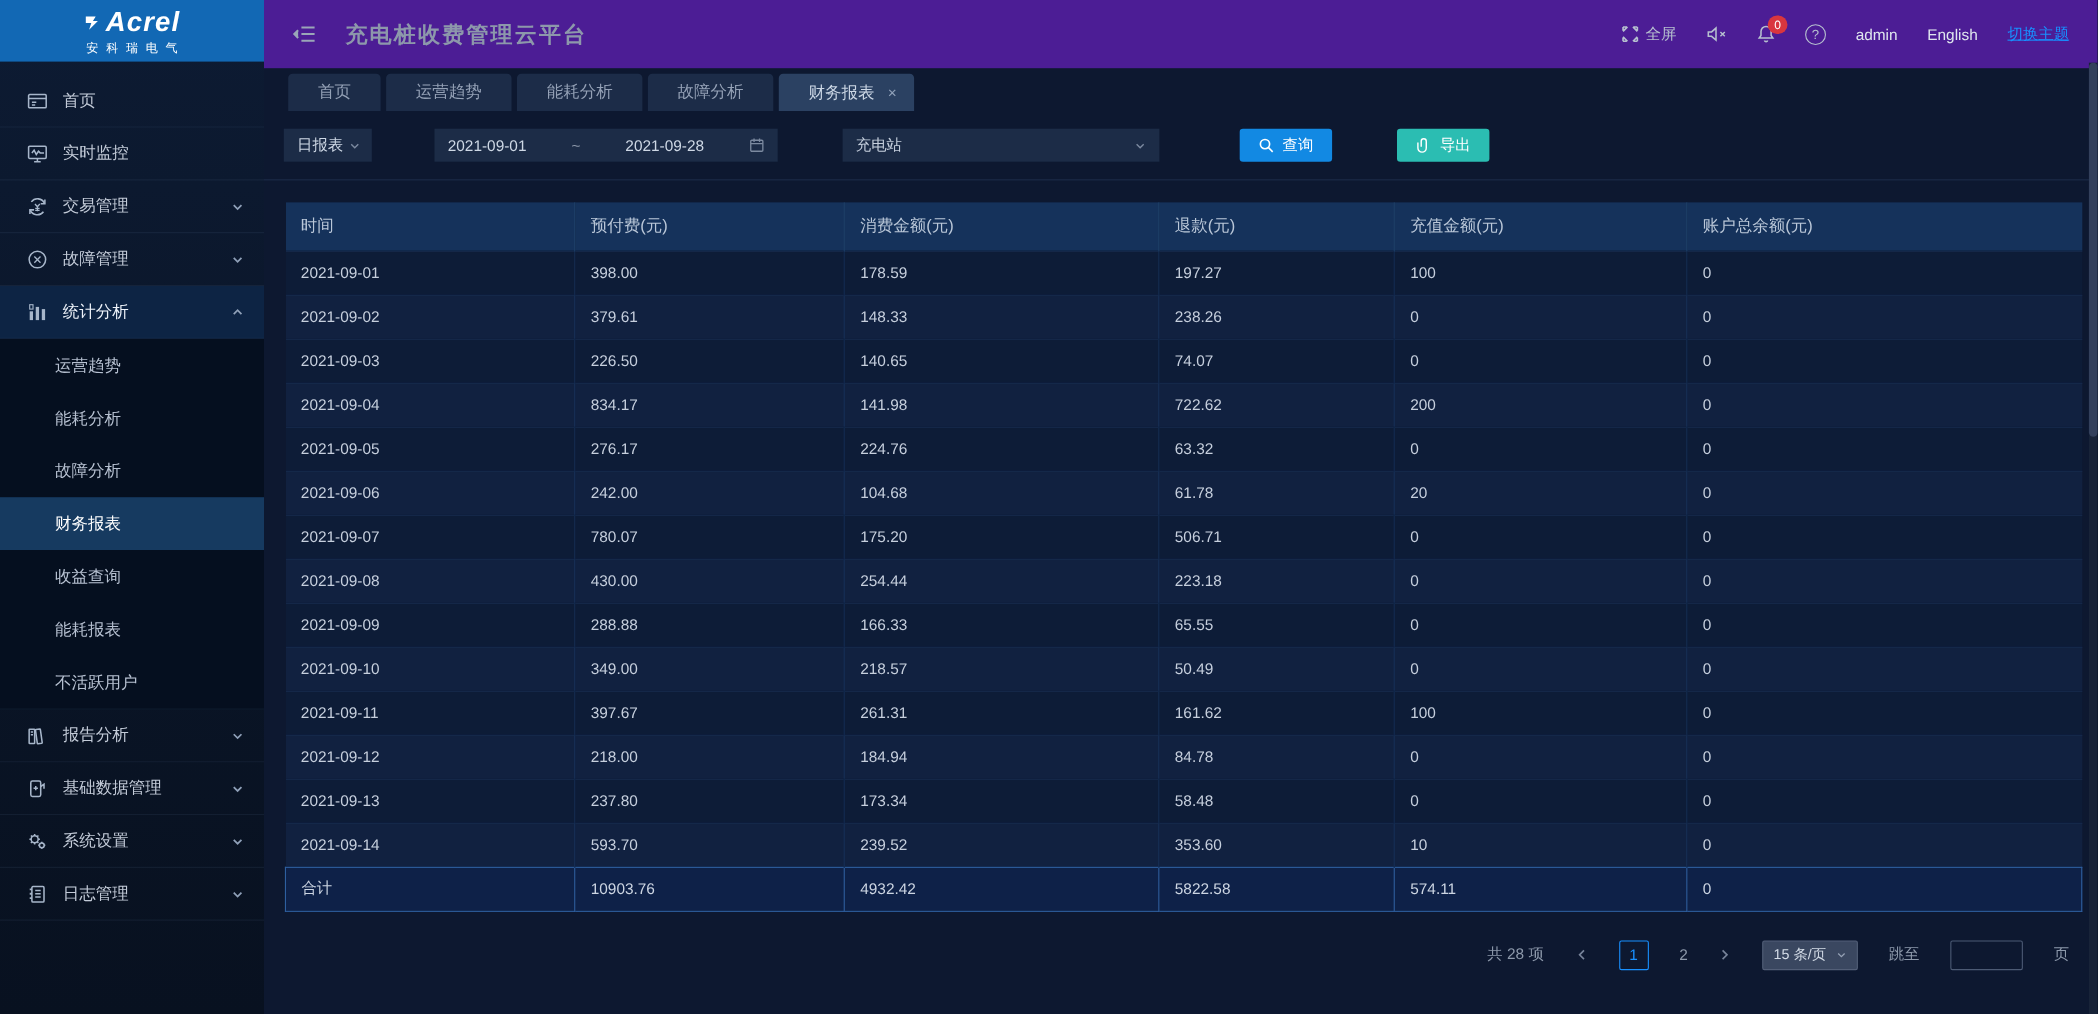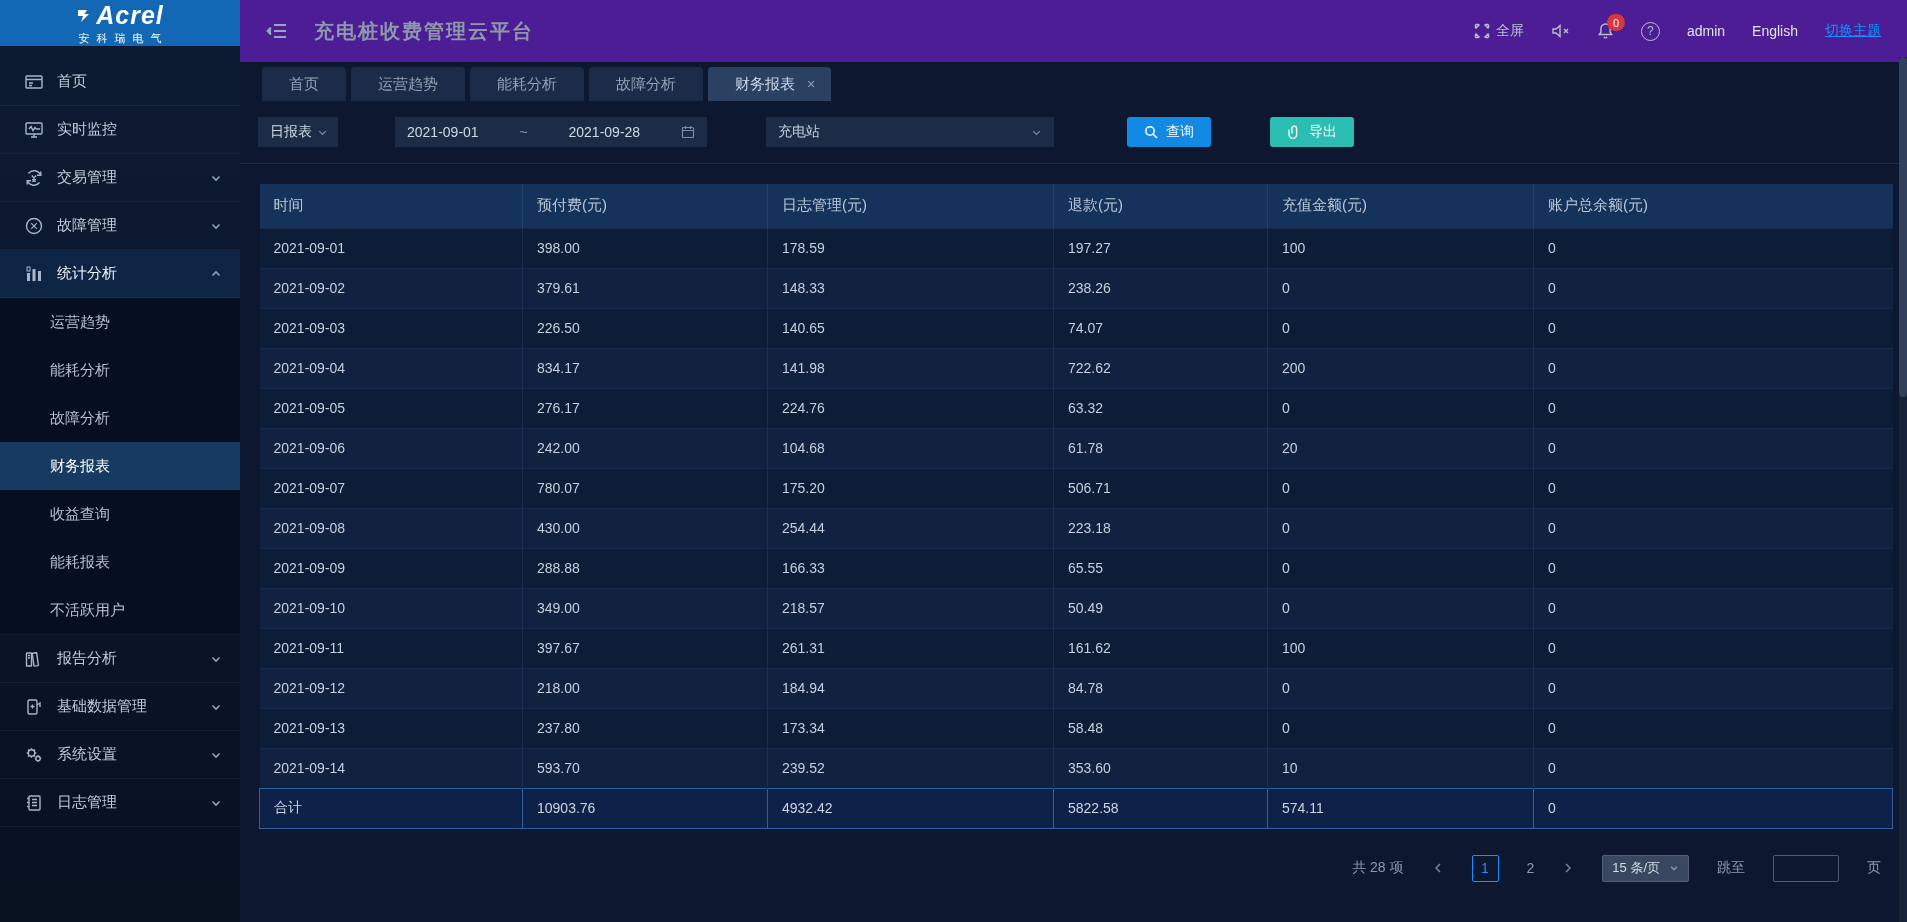--- a/index.html
+++ b/index.html
@@ -1,21 +1,21 @@
 <!DOCTYPE html>
 <html><head>
 <meta charset="utf-8">
 <style>
   * { margin:0; padding:0; box-sizing:border-box; }
   html,body { width:1907px; height:922px; background:#0a1322; font-family:"Liberation Sans","DejaVu Sans",sans-serif; overflow:hidden; }
   .page { display:flex; width:1907px; height:922px; }
 
   
   .sidebar { width:240px; flex:0 0 240px; height:922px; background:linear-gradient(180deg,#0d1b33 0%,#0a1527 55%,#081120 100%); display:flex; flex-direction:column; }
-  .logo { height:46px; background:#1268b4; color:#fff; display:flex; flex-direction:column; align-items:center; justify-content:center; }
+  .logo { height:56px; background:#1268b4; color:#fff; display:flex; flex-direction:column; align-items:center; justify-content:center; }
   .logo-row { display:flex; align-items:center; gap:4px; }
   .logo-mark { width:16px; height:16px; }
   .logo-main { font-size:25px; font-weight:bold; font-style:italic; letter-spacing:1px; }
   .logo-sub { font-size:11px; letter-spacing:7px; margin-top:1px; padding-left:7px; }
   .menu { flex:1; margin-top:12px; font-size:15px; color:#c3cbd8; }
   .menu-item { height:48px; display:flex; align-items:center; padding:0 18px 0 24px; border-bottom:1px solid rgba(125,150,200,0.09); cursor:pointer; }
   .menu-item .mi-icon { width:20px; height:20px; margin-right:13px; color:#a7b6ca; flex:0 0 20px; }
   .menu-item .chev { margin-left:auto; color:#8fa0b8; }
   .menu-item.open { background:#0d2444; color:#eef3fa; }
   .submenu { background:#050f1f; border-bottom:1px solid rgba(125,150,200,0.09); }
@@ -373,21 +373,21 @@
             <col style="width:245px">
             <col style="width:286px">
             <col style="width:214px">
             <col style="width:266px">
             <col>
         </colgroup>
         <thead>
           <tr>
             <th>时间</th>
             <th>预付费(元)</th>
-            <th>日志管理(元)</th>
+            <th>消费金额(元)</th>
             <th>退款(元)</th>
             <th>充值金额(元)</th>
             <th>账户总余额(元)</th>
           </tr>
         </thead>
         <tbody>
             <tr>
               <td>2021-09-01</td>
               <td>398.00</td>
               <td>178.59</td>

